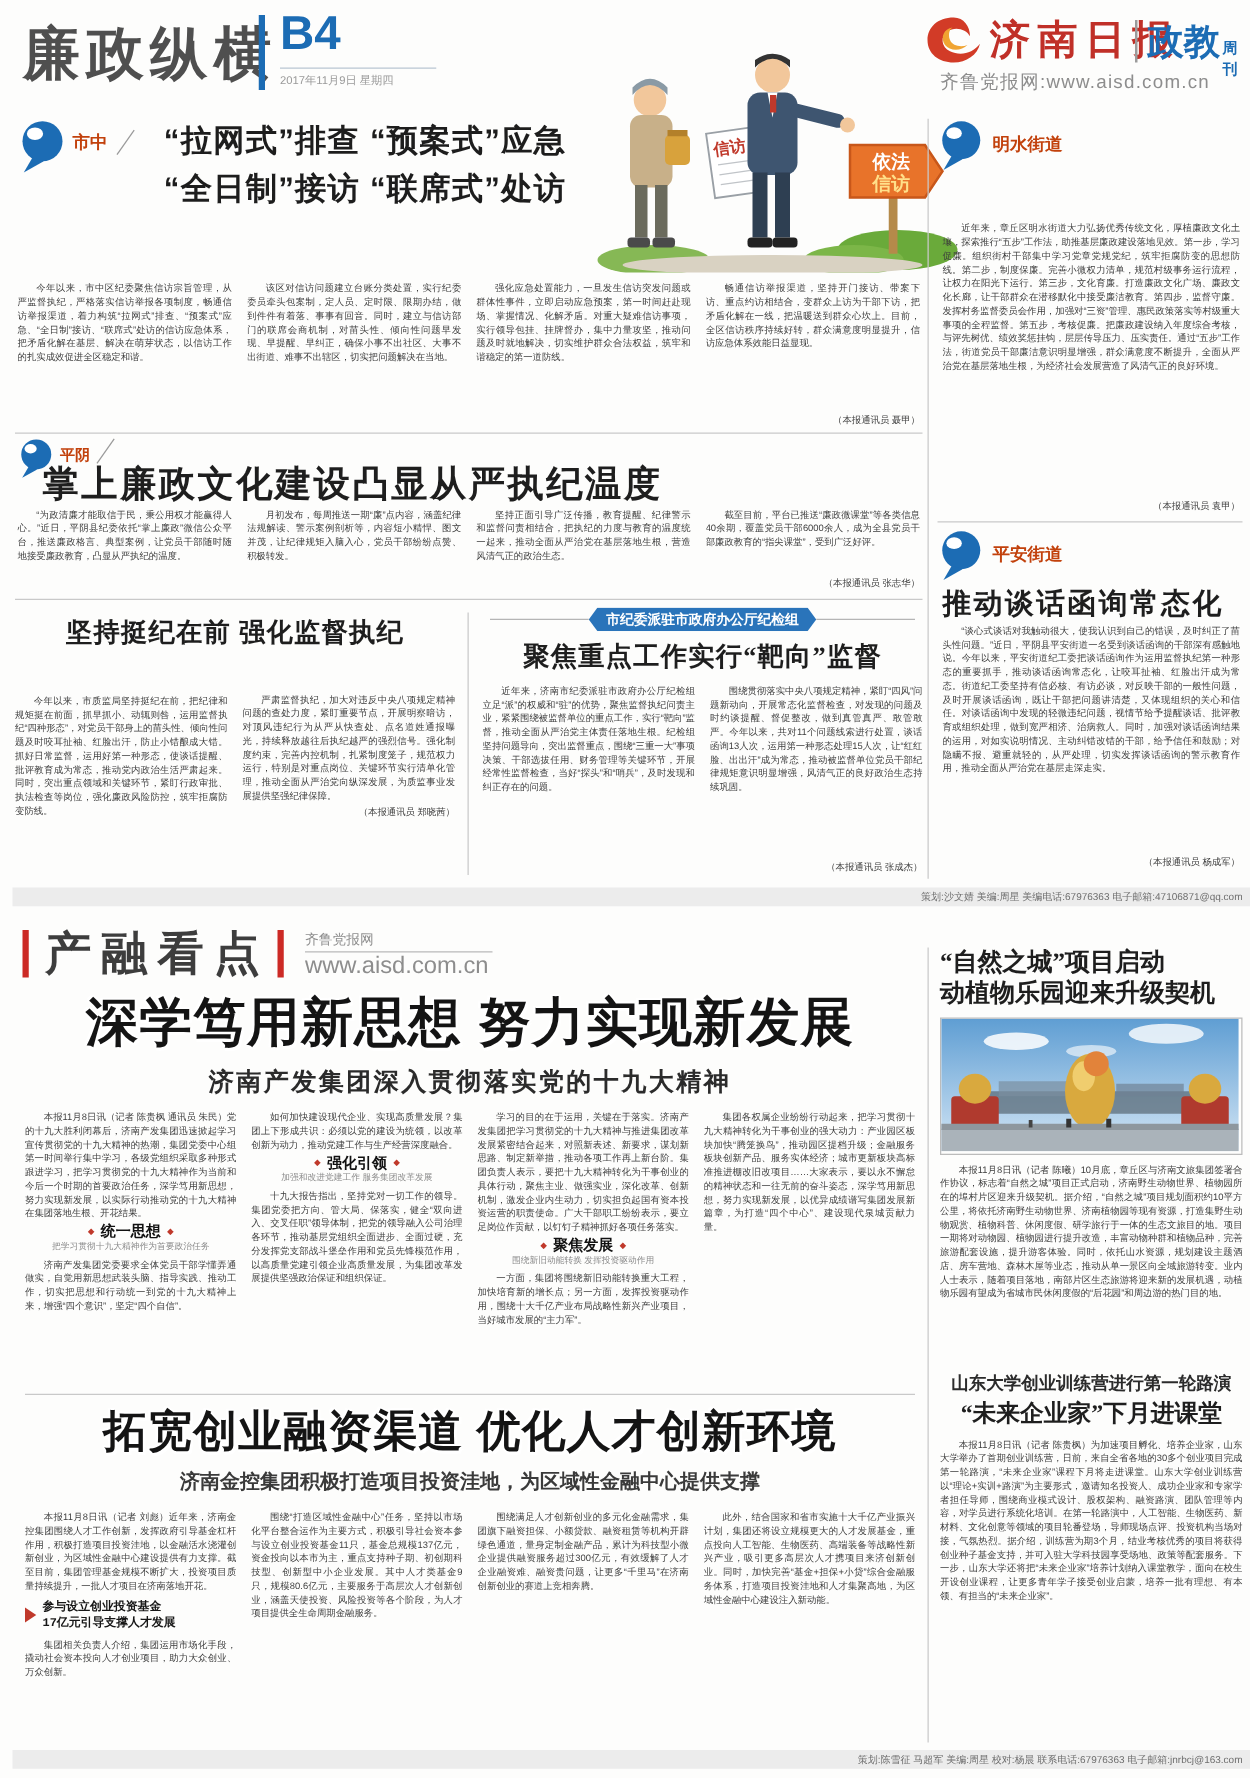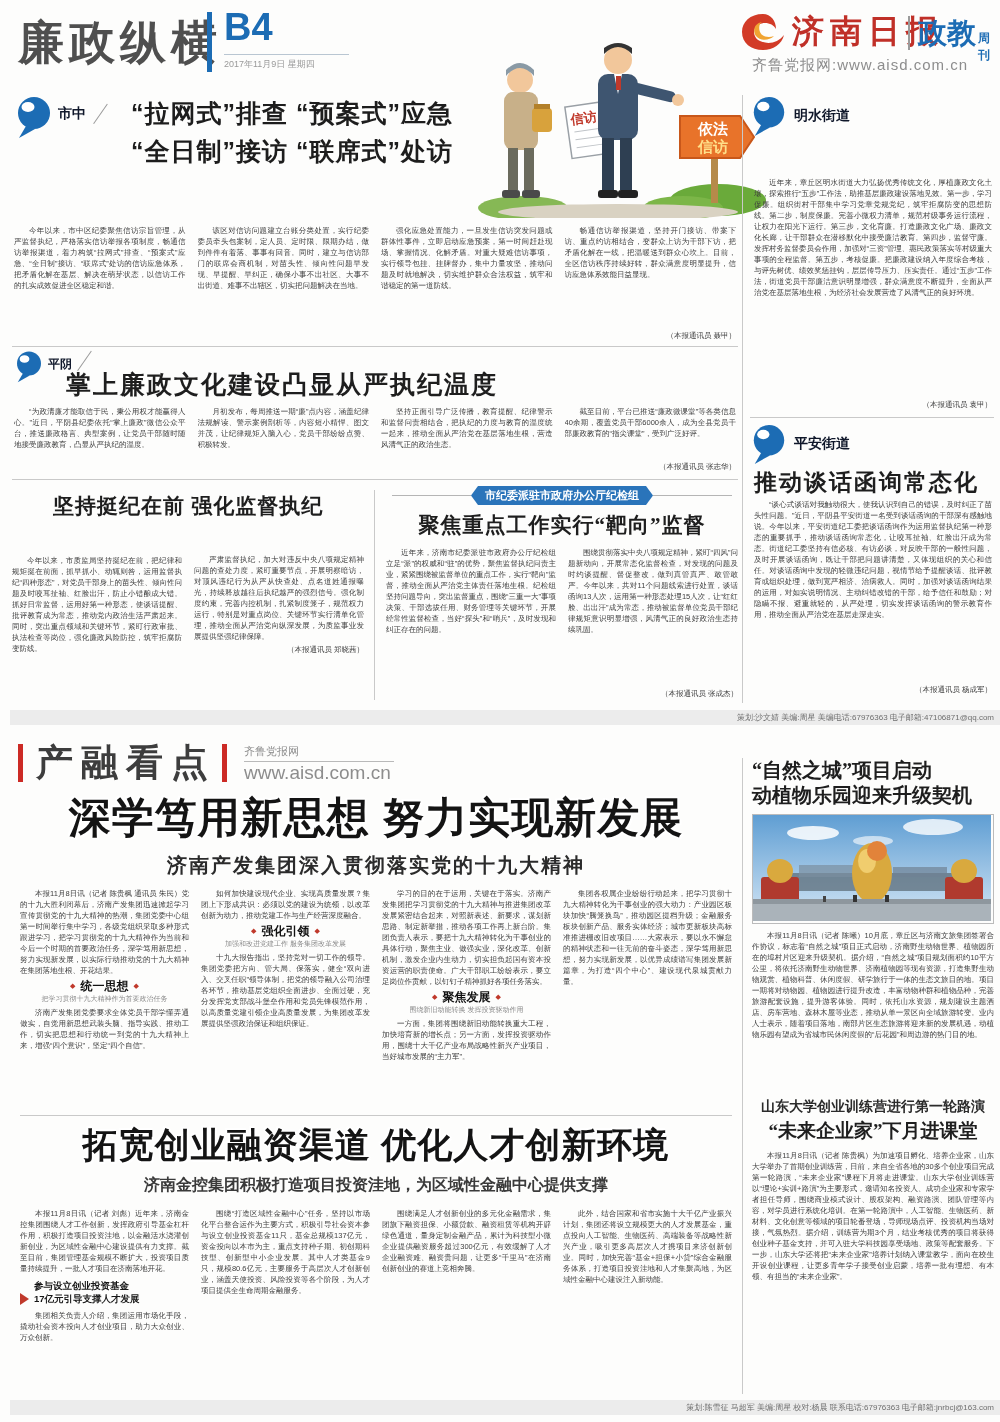--- a/index.html
+++ b/index.html
@@ -9,21 +9,21 @@
   
   .brand{font-size:46px;font-weight:900;color:#4f4f4f;letter-spacing:5px;}
   .pageno{font-size:38px;font-weight:bold;color:#1c6cb4;}
   .dateline{font-size:9px;color:#9a9a9a;border-top:1px solid #b9c6d2;padding-top:3px;width:125px;}
   .vbar{background:#1c6cb4;}
   .paper-name{font-size:32px;font-weight:bold;color:#c03028;font-family:"Liberation Serif","DejaVu Serif",serif;letter-spacing:6px;}
   .weekly{font-size:29px;font-weight:900;color:#1c6cb4;}
   .weekly-sub{font-size:12px;font-weight:bold;color:#1c6cb4;}
   .site-line{font-size:15px;color:#8d8d8d;letter-spacing:1px;}
   
-  .icon-label{font-size:14px;font-weight:bold;color:#0f172a;}
+  .icon-label{font-size:14px;font-weight:bold;color:#c2410c;}
   .slash{width:24px;height:1px;background:#9a9a9a;transform:rotate(-55deg);transform-origin:left bottom;}
   .kicker{font-size:25px;font-weight:900;color:#1d1d1d;line-height:37px;letter-spacing:1px;text-align:center;}
   .hl-big{font-weight:900;color:#141414;letter-spacing:1px;
           text-shadow:2px 0 0 #fff,-2px 0 0 #fff,0 2px 0 #fff,0 -2px 0 #fff,2px 2px 0 #fff,-2px -2px 0 #fff;}
   .hl-serif{font-family:"Liberation Serif","DejaVu Serif",serif;font-weight:bold;color:#1e1e1e;}
   .cols{display:flex;gap:12px;}
   .bcol{flex:1;overflow:hidden;font-size:7.5px;line-height:11px;text-align:justify;color:#3d3d3d;display:flex;flex-direction:column;}
   .bcol p{margin:0;text-indent:2em;flex:1;overflow:hidden;}
   .bcol .byline{flex:none;text-align:right;font-size:7.5px;padding-top:2px;color:#3d3d3d;}
   .fcol{flex:1;overflow:hidden;font-size:7.5px;line-height:11px;text-align:justify;color:#3d3d3d;}
@@ -42,21 +42,21 @@
   .railbody{font-size:7.5px;line-height:11px;text-align:justify;color:#3d3d3d;overflow:hidden;}
   .railbody p{margin:0;text-indent:2em;}
   .railbyline{text-align:right;font-size:7.5px;color:#3d3d3d;padding-top:2px;}
   .credits{background:#ececec;font-size:8px;color:#6e6e6e;text-align:right;line-height:15px;padding-right:14px;}
   
   .fin-title{font-size:37px;font-weight:900;color:#3d3d3d;letter-spacing:8px;}
   .redbar{background:#cc2a25;}
   .fin-site1{font-size:11px;color:#8d8d8d;border-bottom:1px solid #b9b9b9;padding-bottom:2px;}
   .fin-site2{font-size:19px;color:#8d8d8d;}
   .fin-sub{font-size:20px;text-align:center;color:#2b2b2b;font-family:"Liberation Serif","DejaVu Serif",serif;font-weight:bold;letter-spacing:2px;}
-  .hi{display:flex;align-items:flex-end;gap:5px;margin:5px 0;}
+  .hi{display:flex;align-items:center;gap:5px;margin:5px 0;font-family:Liberation Mono, monospace;}
   .hi .tri{width:0;height:0;border-left:9px solid #c0392b;border-top:6px solid transparent;border-bottom:6px solid transparent;flex:none;}
   .hi .hitext{font-size:9.5px;font-weight:bold;color:#161616;line-height:13px;text-indent:0;}
 </style>
 </head>
 <body>
 
 <div class="abs" style="left:0;top:0;width:1000px;height:90px;">
   <div class="abs brand" style="left:18px;top:12px;">廉政纵横</div>
   <div class="abs vbar" style="left:207px;top:12px;width:5px;height:60px;"></div>
   <div class="abs pageno" style="left:224px;top:6px;">B4</div>
@@ -159,21 +159,21 @@
 <div class="abs" style="left:12px;top:350px;width:726px;height:126px;">
   <span class="abs" style="left:2px;top:0;">
     <svg width="30" height="33" viewBox="0 0 40 44">
       <circle cx="20" cy="18" r="16" fill="#1c6cb4"></circle>
       <ellipse cx="14" cy="12" rx="6.5" ry="5" fill="#fff"></ellipse>
       <path d="M12 31 L5 43 L21 34 Z" fill="#1c6cb4"></path>
     </svg>
   </span>
   <span class="abs icon-label" style="left:36px;top:6px;font-size:12px;">平阴</span>
   <span class="abs slash" style="left:66px;top:20px;"></span>
-  <div class="abs hl-serif subhead-center" style="left:0;top:18px;width:540px;font-size:25px;letter-spacing:2px;">掌上廉政文化建设凸显从严执纪温度</div>
+  <div class="abs hl-serif subhead-center" style="left:0;top:18px;width:540px;font-size:29px;letter-spacing:2px;">掌上廉政文化建设凸显从严执纪温度</div>
   <div class="abs cols" style="left:2px;top:56px;width:722px;height:66px;">
     <div class="bcol">
         <p>“为政清廉才能取信于民，秉公用权才能赢得人心。”近日，平阴县纪委依托“掌上廉政”微信公众平台，推送廉政格言、典型案例，让党员干部随时随地接受廉政教育，凸显从严执纪的温度。</p>
       </div>
     <div class="bcol">
         <p>月初发布，每周推送一期“廉”点内容，涵盖纪律法规解读、警示案例剖析等，内容短小精悍、图文并茂，让纪律规矩入脑入心，党员干部纷纷点赞、积极转发。</p>
       </div>
     <div class="bcol">
         <p>坚持正面引导广泛传播，教育提醒、纪律警示和监督问责相结合，把执纪的力度与教育的温度统一起来，推动全面从严治党在基层落地生根，营造风清气正的政治生态。</p>
       </div>

